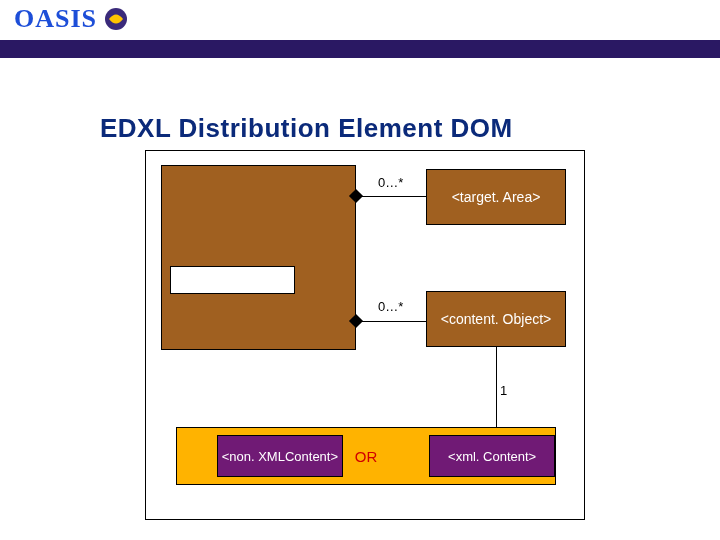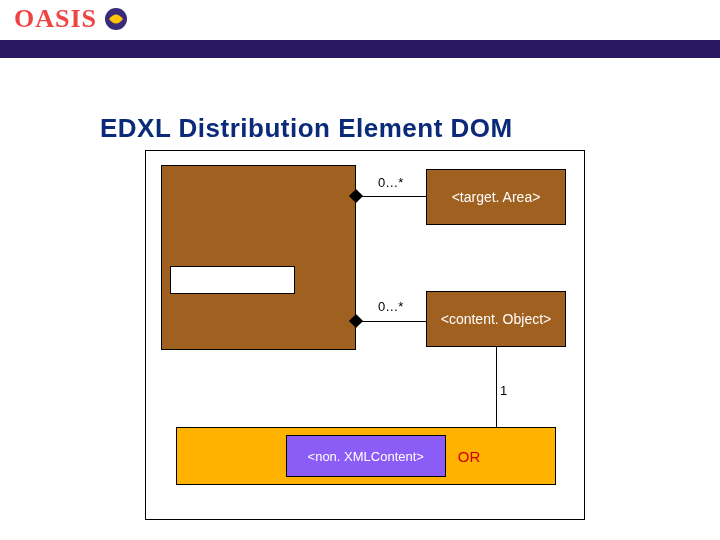--- a/index.html
+++ b/index.html
@@ -21,21 +21,21 @@
     left: 14px;
     top: 4px;
     display: flex;
     align-items: center;
   }
   .logo-text {
     font-family: Georgia, 'Times New Roman', serif;
     font-size: 26px;
     font-weight: bold;
     letter-spacing: 1px;
-    color: #ef4444;
+    color: #1d4ed8;
   }
   .logo-glyph {
     display: inline-flex;
     margin-left: 6px;
   }
   .header-bar {
     position: absolute;
     left: 0; right: 0;
     top: 40px;
     height: 18px;
@@ -102,21 +102,21 @@
     border: 1px solid #000;
     display: flex;
     align-items: center;
     justify-content: center;
     gap: 6px;
   }
   .or-area .box {
     position: static;
     width: 160px; height: 42px;
     font-size: 13px;
-    background: #8b5cf6;
+    background: #701a75;
     color: #fff;
     margin-left: 40px;
   }
   .or-label {
     color: #d00000;
     font-weight: normal;
     font-size: 15px;
     padding: 0 6px;
   }
   .label {
@@ -175,15 +175,16 @@
   <div class="line line-h2"></div>
   <div class="diamond d2"></div>
   <span class="label mult-bot">0…*</span>
 
   <div class="line line-v"></div>
   <span class="label one-label">1</span>
 
   <div class="or-area">
     <div class="box">&lt;non. XMLContent&gt;</div>
     <span class="or-label">OR</span>
+    <div class="box">&lt;xml. Content&gt;</div>
   </div>
 
 </div>
 
 </body></html>

